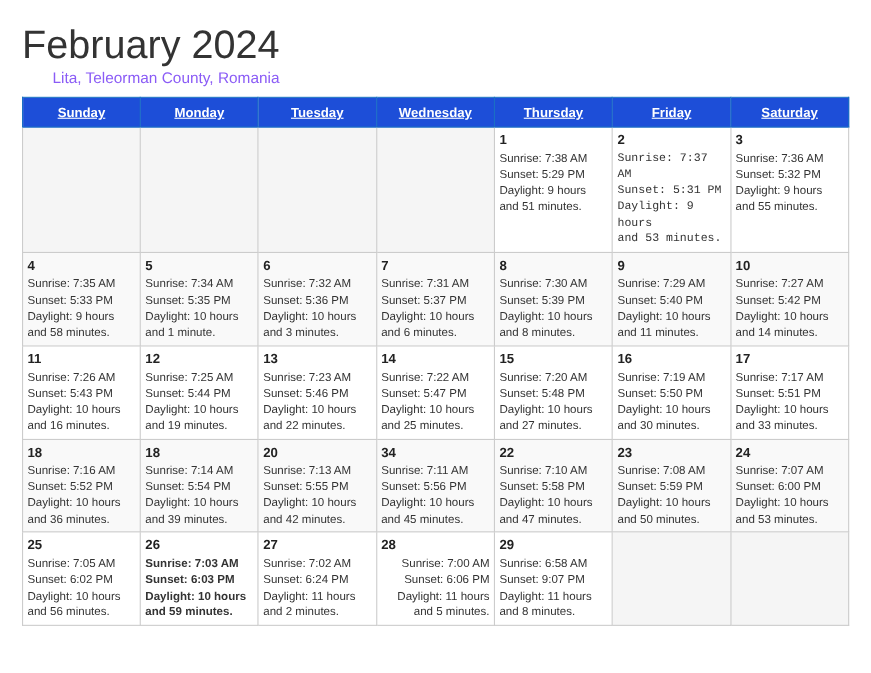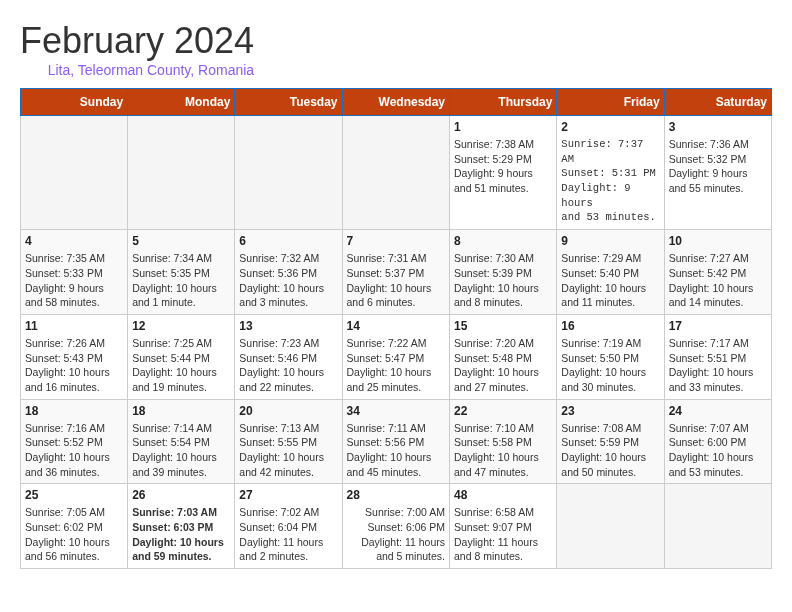--- a/index.html
+++ b/index.html
@@ -46,26 +46,27 @@
     .location-subtitle {
       font-size: 14px;
       color: #8b5cf6;
     }
     .calendar-table {
       width: 100%;
       border-collapse: collapse;
       font-size: 11px;
     }
     .calendar-table th {
-      background-color: #c2410c;
+      background-color: #1d4ed8;
       color: #fff;
       padding: 6px 4px;
-      text-align: right;
+      text-align: center;
       font-size: 12px;
       border: 1px solid #1a6fc4;
+      text-decoration: underline;
     }
     .calendar-table td {
       border: 1px solid #ccc;
       vertical-align: top;
       padding: 4px;
       width: 108px;
       min-height: 80px;
       background: #fff;
     }
     .calendar-table tr:nth-child(even) td {
@@ -300,33 +301,33 @@
         <td>
           <div class="day-number">26</div>
           <div class="day-info" style="white-space: pre-line; font-weight: bold;">Sunrise: 7:03 AM
 Sunset: 6:03 PM
 Daylight: 10 hours
 and 59 minutes.</div>
         </td>
         <td>
           <div class="day-number">27</div>
           <div class="day-info" style="white-space: pre-line;">Sunrise: 7:02 AM
-Sunset: 6:04 PM
+Sunset: 6:24 PM
 Daylight: 11 hours
 and 2 minutes.</div>
         </td>
         <td>
           <div class="day-number">28</div>
           <div class="day-info" style="white-space: pre-line; text-align: right;">Sunrise: 7:00 AM
 Sunset: 6:06 PM
 Daylight: 11 hours
 and 5 minutes.</div>
         </td>
         <td>
-          <div class="day-number">48</div>
+          <div class="day-number">29</div>
           <div class="day-info" style="white-space: pre-line;">Sunrise: 6:58 AM
 Sunset: 9:07 PM
 Daylight: 11 hours
 and 8 minutes.</div>
         </td>
         <td class="empty-cell"></td>
         <td class="empty-cell"></td>
       </tr>
     </tbody>
 </table>

